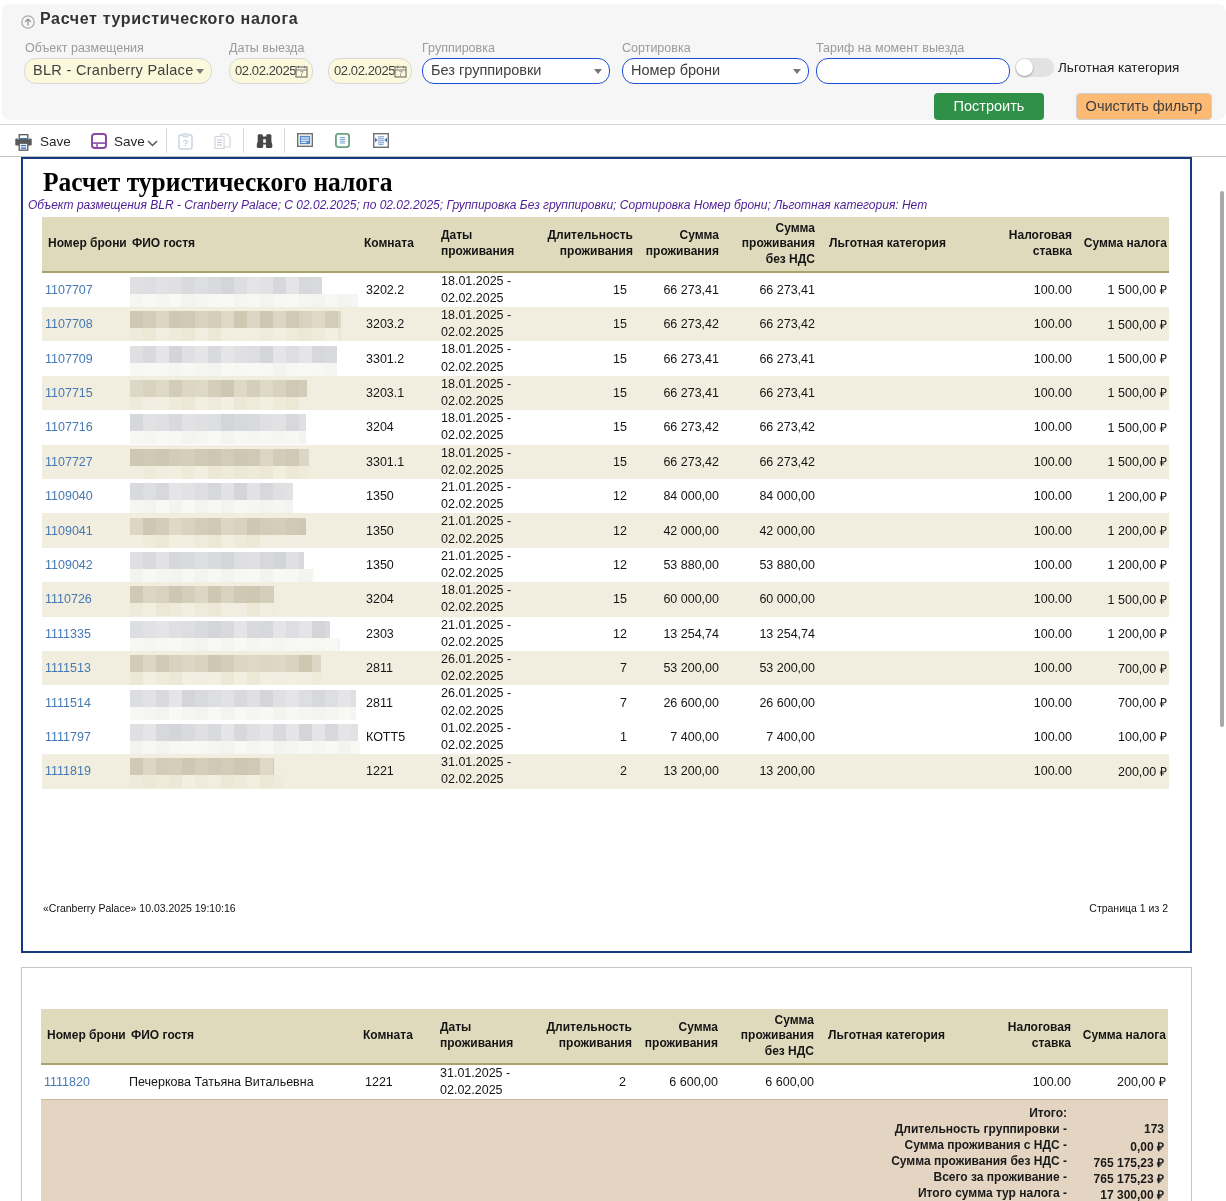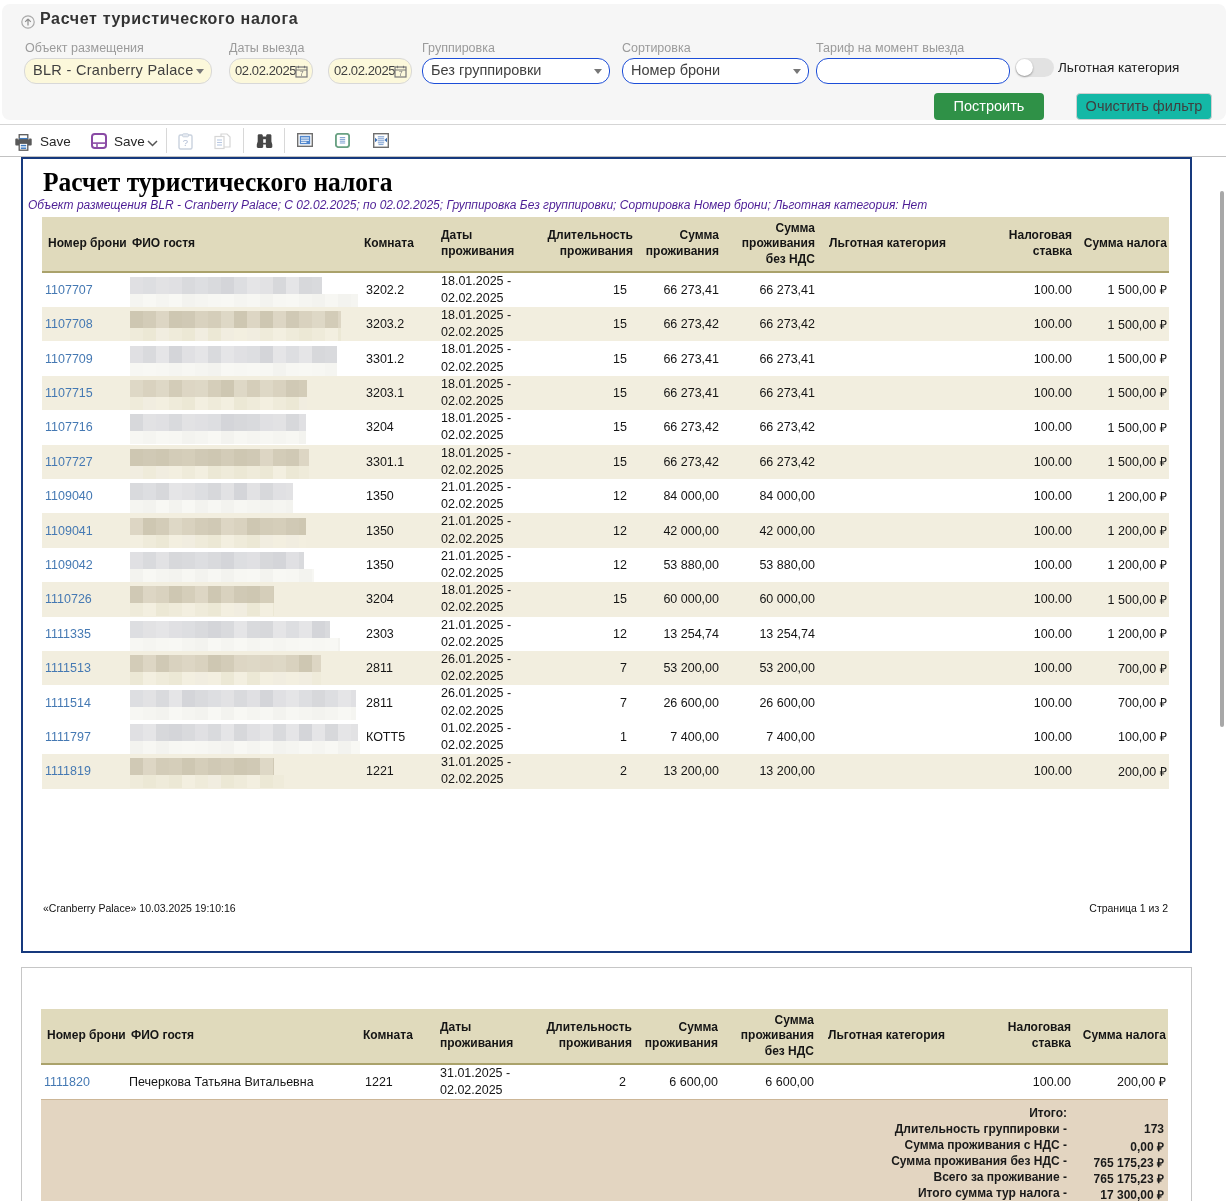--- a/index.html
+++ b/index.html
@@ -14,21 +14,21 @@
 .ylw{background:#fcf8db;border-color:#d8d8d8}
 .arr{position:absolute;right:7px;top:10px;width:0;height:0;border-left:4.5px solid transparent;
  border-right:4.5px solid transparent;border-top:5px solid #777}
 
 #tgl{position:absolute;left:1013px;top:54px;width:39px;height:19px;background:#e2e2e2;border-radius:10px}
 #tgl i{position:absolute;left:1px;top:1px;width:17px;height:17px;background:#fff;border-radius:50%;
  box-shadow:0 1px 2px rgba(0,0,0,.35)}
 #tlbl{position:absolute;left:1056px;top:56px;font-size:13.5px;color:#1d1d1d}
 .btn{position:absolute;top:89px;height:27px;border-radius:4px;font-size:14.5px;text-align:center}
 #btn1{left:932px;width:110px;background:#2f9147;color:#fff;line-height:27px}
-#btn2{left:1074px;width:136px;background:#14b8a6;color:#3f3f3f;border:1px solid #cfcfcf;line-height:25px}
+#btn2{left:1074px;width:136px;background:#fdba74;color:#3f3f3f;border:1px solid #cfcfcf;line-height:25px}
 
 #tbar{position:absolute;left:0;top:124px;width:1226px;height:33px;background:#fff;
  border-top:1px solid #d5d5d5;border-bottom:1px solid #c2c2c2}
 #tbar .lbl{position:absolute;top:9px;font-size:13.5px;color:#262626}
 .sep{position:absolute;top:3px;width:1px;height:25px;background:#d8d8d8}
 
 #page1{position:absolute;left:21px;top:157px;width:1171px;height:796px;background:#fff;
  border:2px solid #16397d}
 #page2{position:absolute;left:21px;top:967px;width:1171px;height:240px;background:#fff;
  border:1px solid #c6c6c6}

